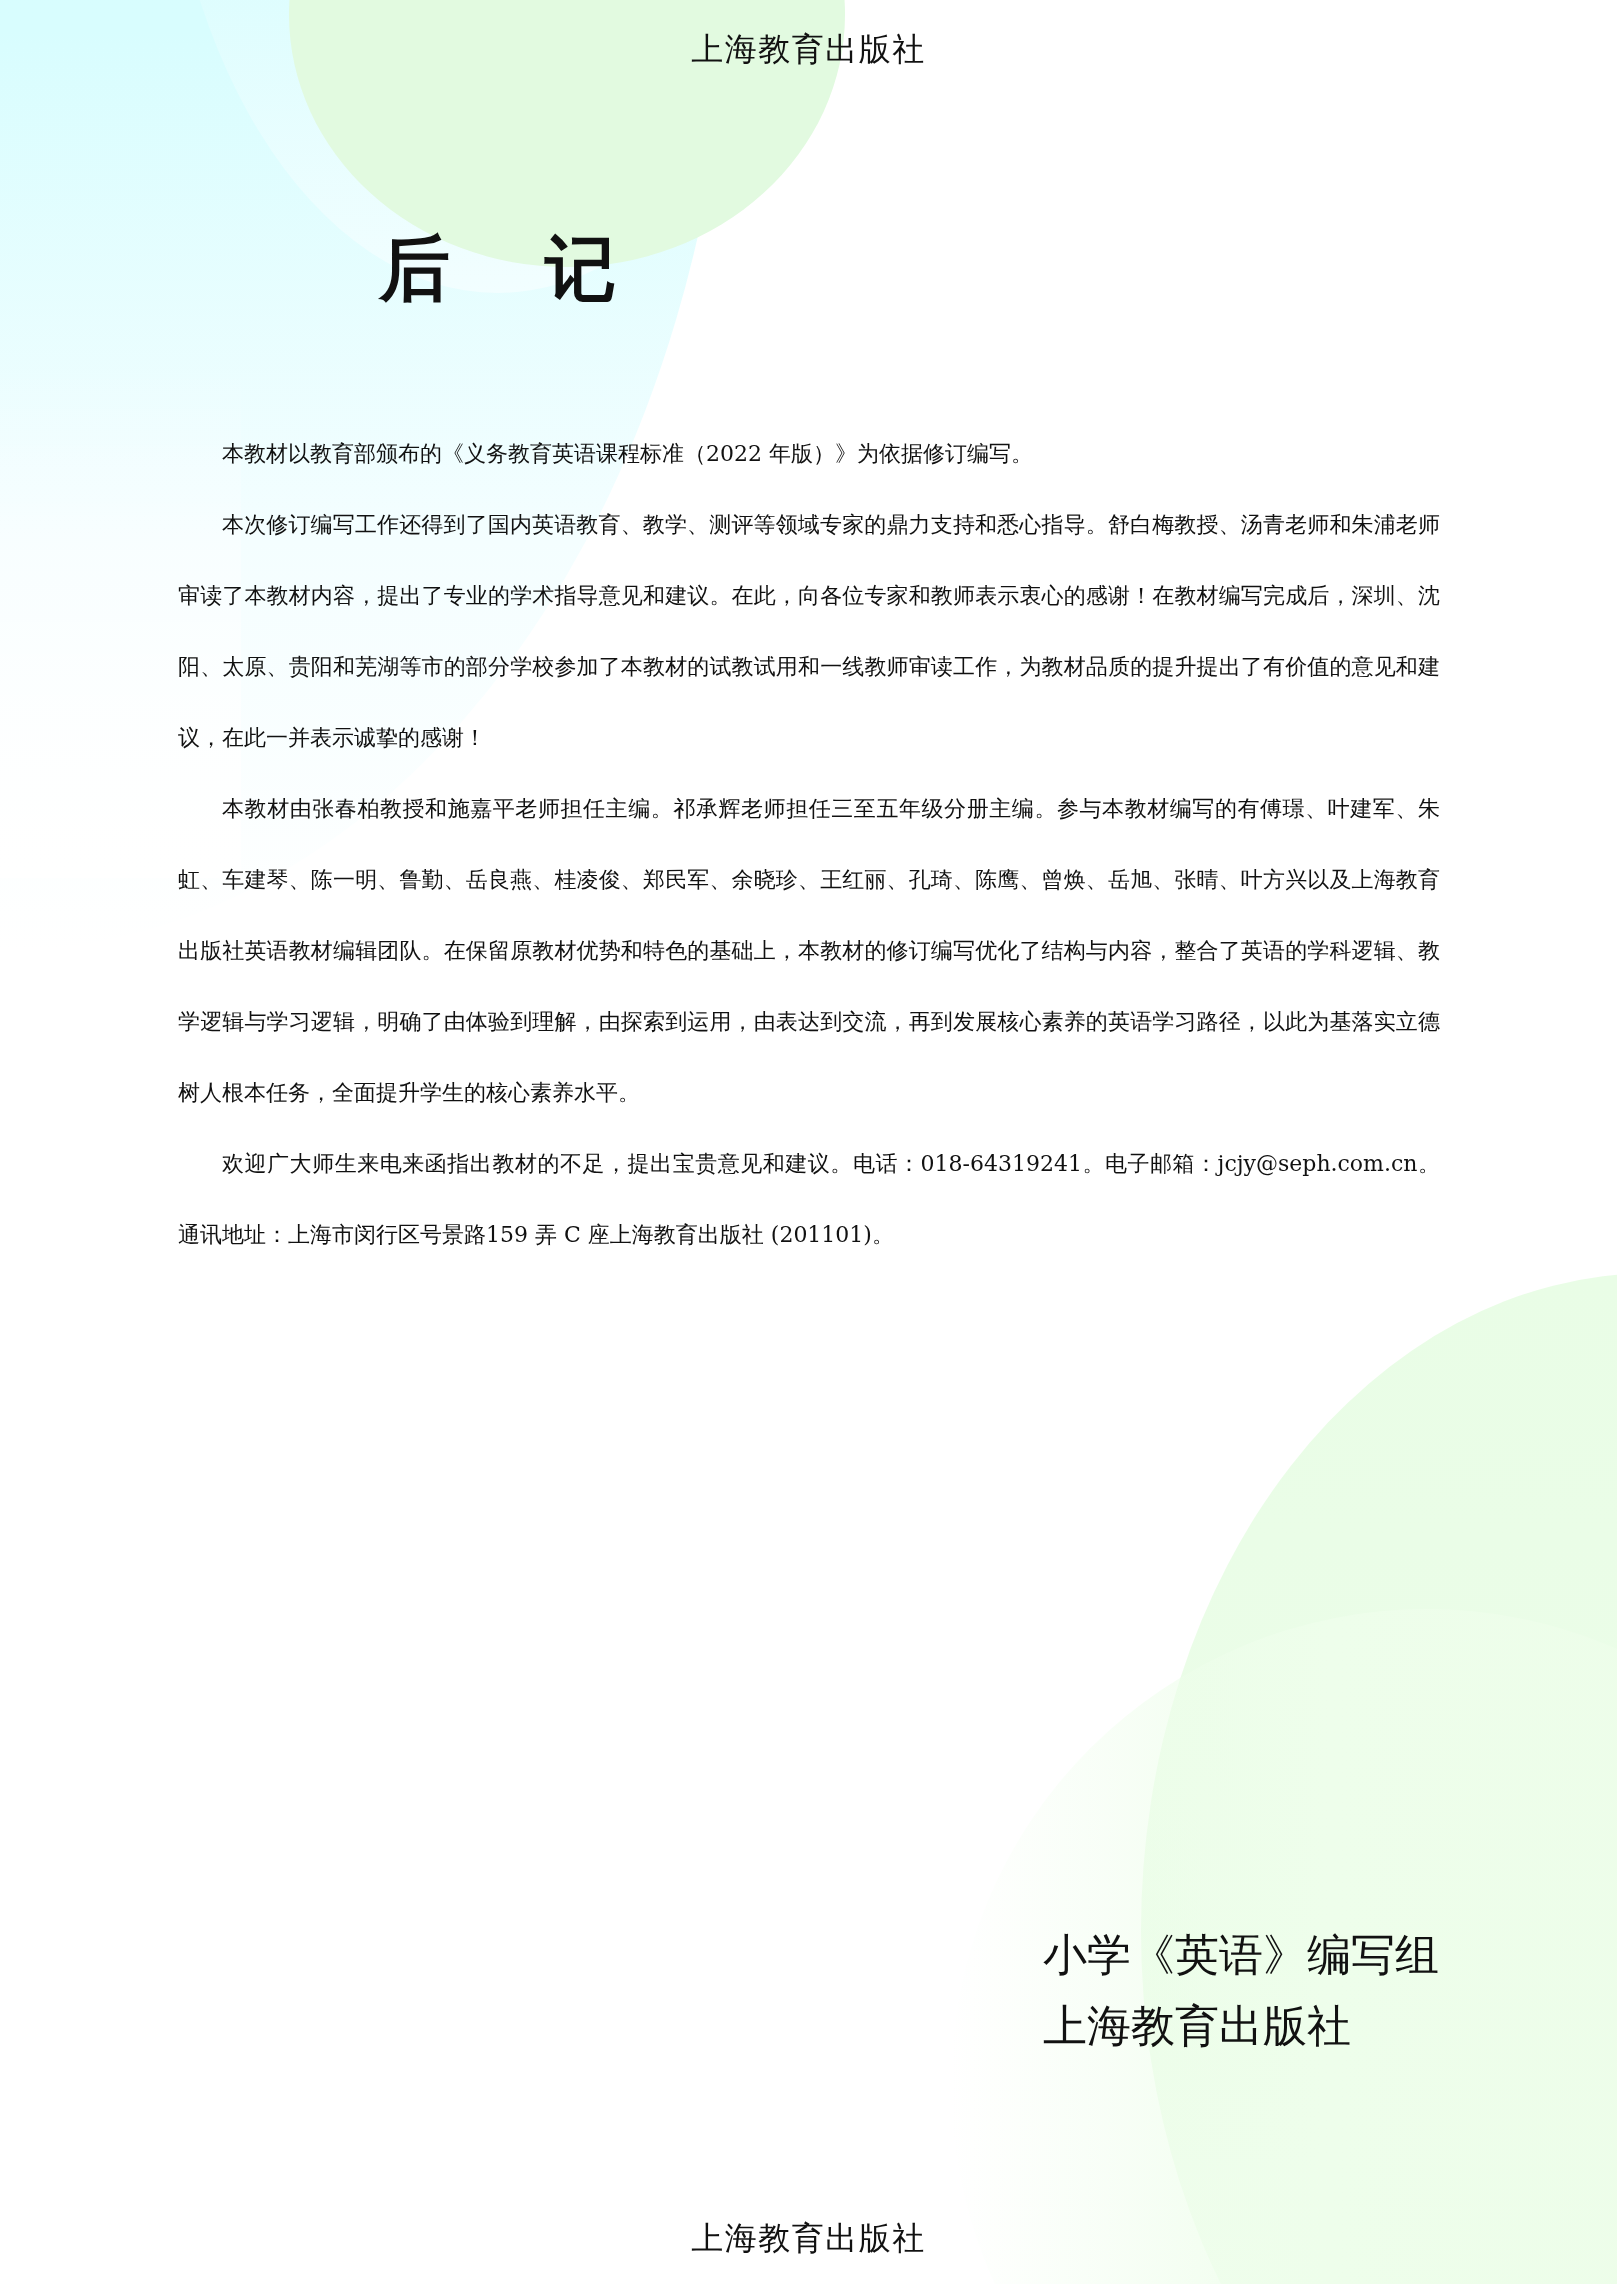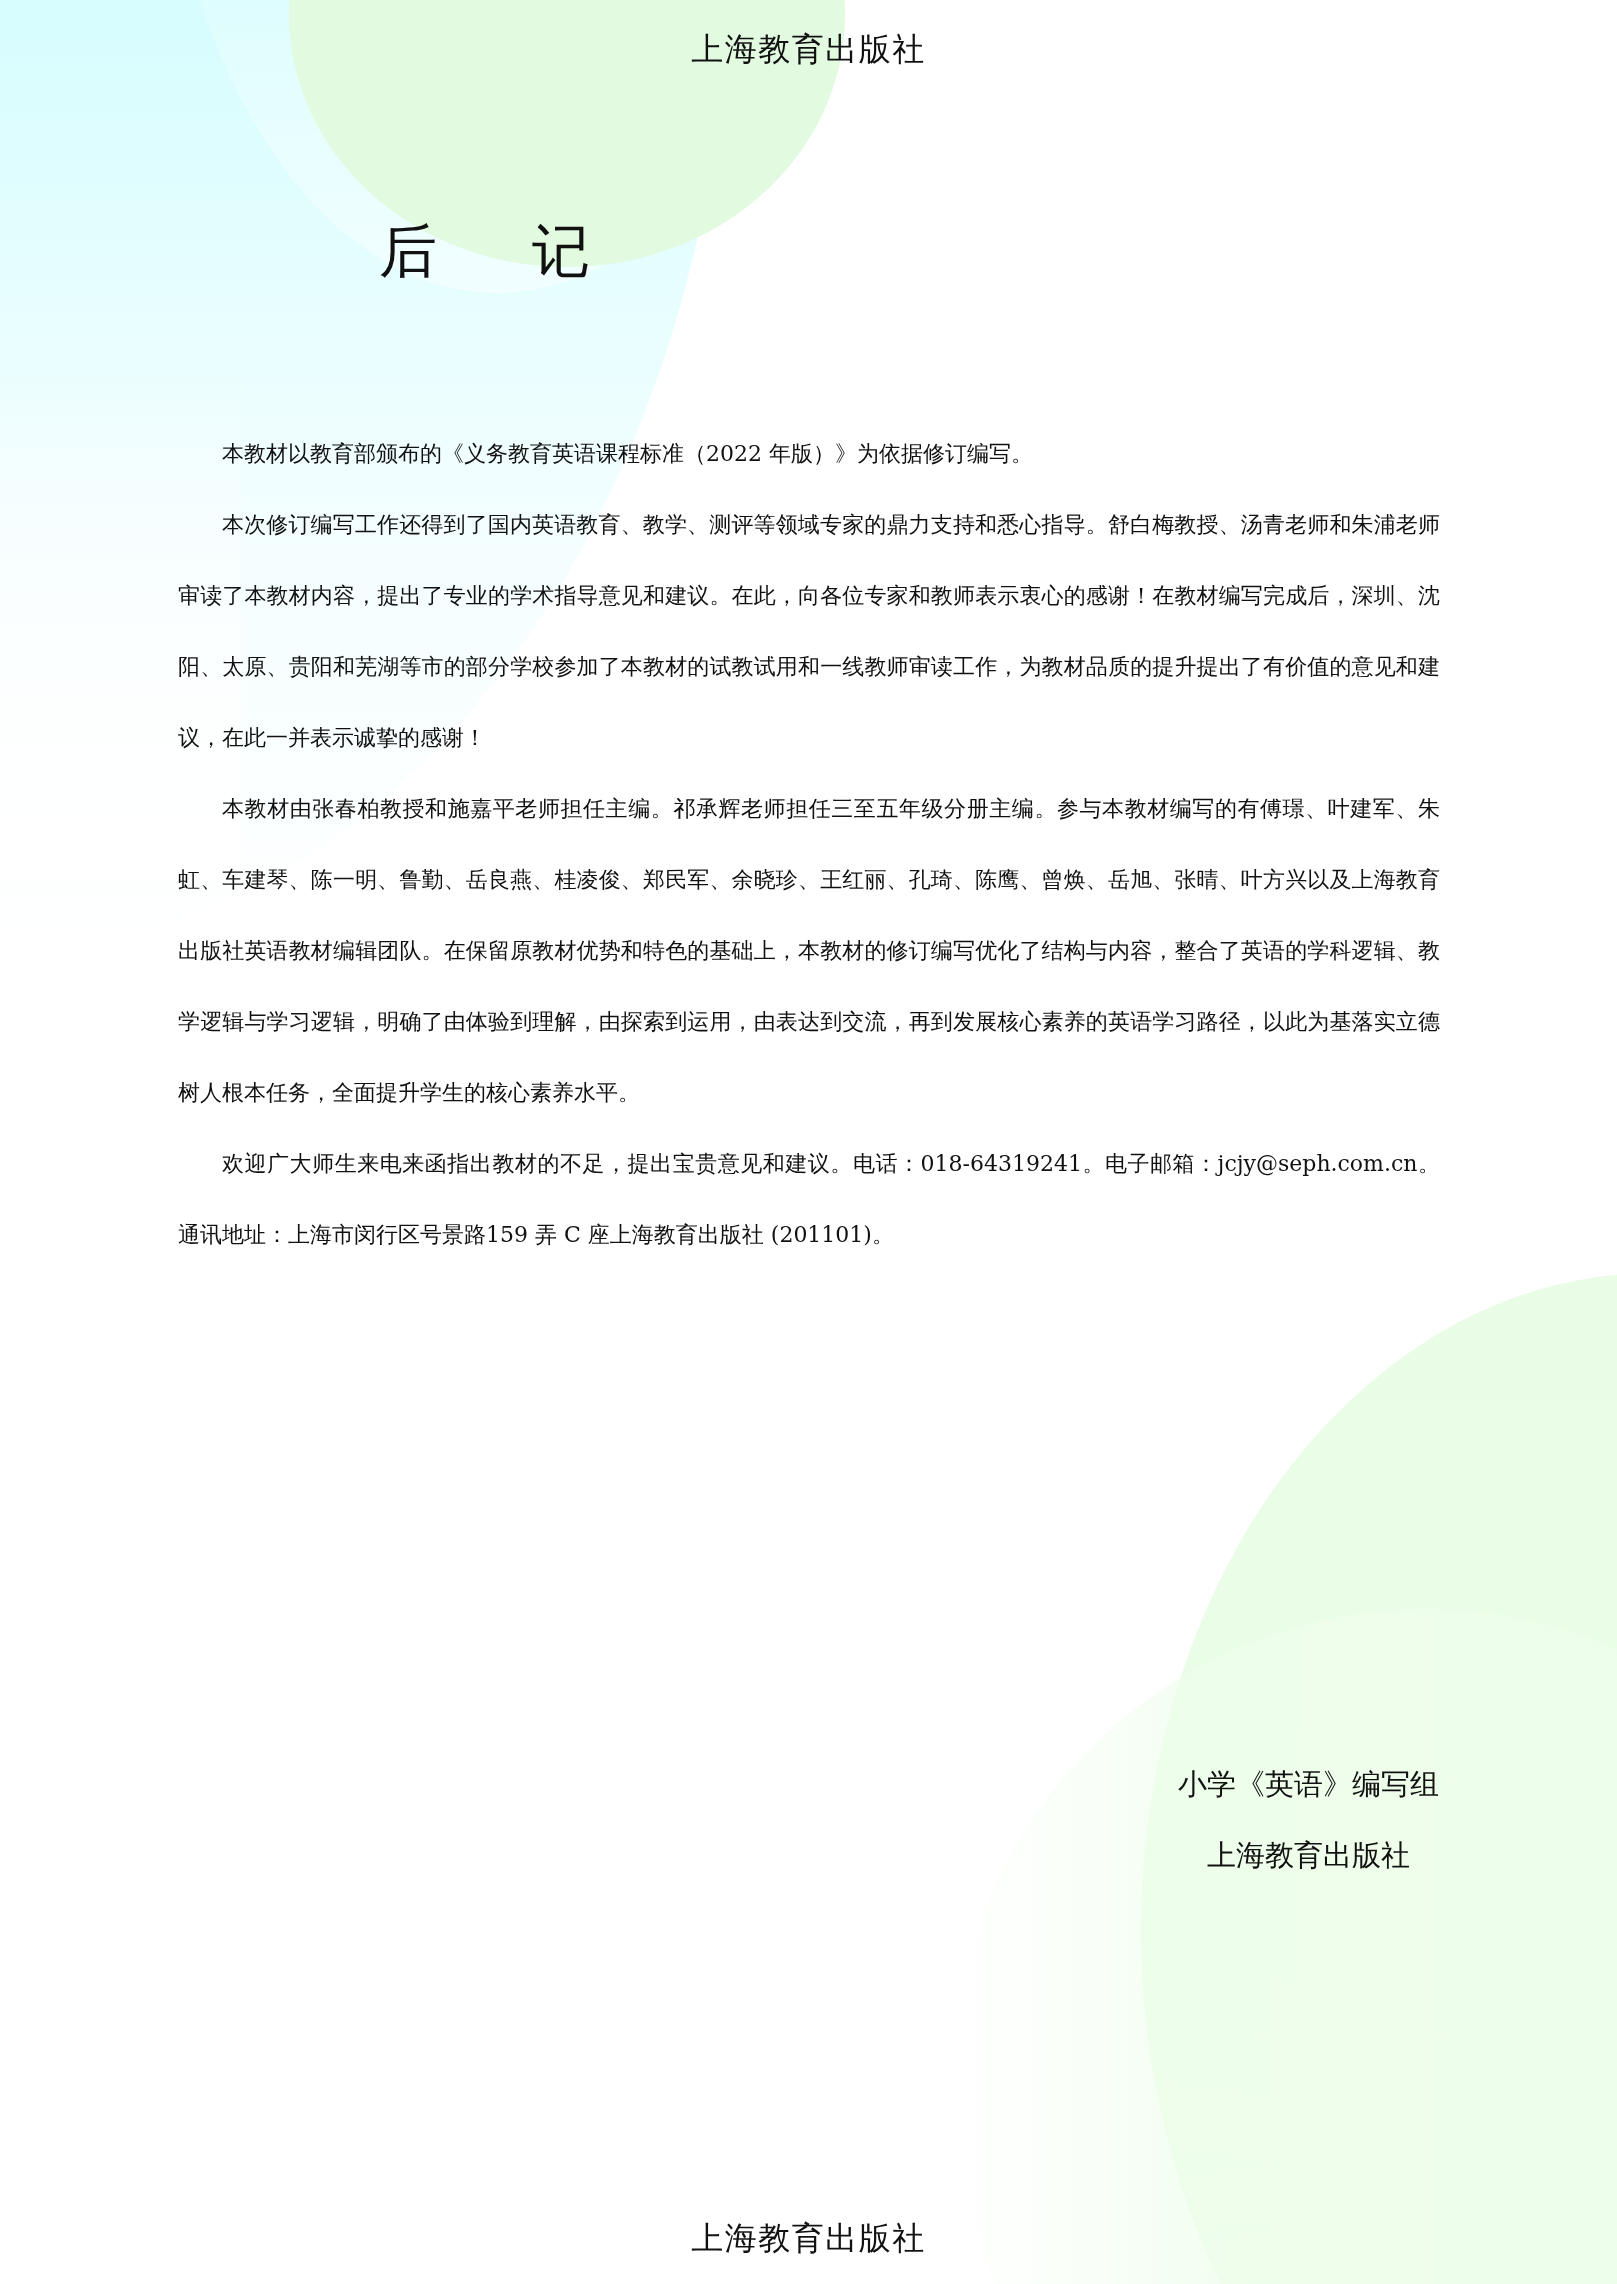--- a/index.html
+++ b/index.html
@@ -47,35 +47,35 @@
     border-radius: 50%;
     background: linear-gradient(90deg, rgba(240,255,237,0) 0%, #eefeeb 40%, #ecfde8 100%);
   }
 
   .header {
     position: absolute; top: 28px; left: 0; width: 1617px;
     text-align: center; font-size: 32px; letter-spacing: 1.5px;
   }
   .title {
     position: absolute; top: 174px; left: 379px;
-    font-size: 58px; font-weight: normal; letter-spacing: 0;
+    font-size: 71px; font-weight: bold; letter-spacing: 0;
     font-family: "DejaVu Serif", serif;
   }
   .title span { display: inline-block; }
   .title .gap { width: 95px; }
 
   .body {
     position: absolute; left: 178px; top: 418px; width: 1262px;
     font-size: 22px; line-height: 71px; text-align: justify;
   }
   .body p { margin: 0; text-indent: 2em; }
 
   .signature {
-    position: absolute; right: 178px; top: 1749px;
-    text-align: center; font-size: 29px; line-height: 71px;
+    position: absolute; right: 178px; top: 1919px;
+    text-align: left; font-size: 44px; line-height: 71px;
   }
   .footer {
     position: absolute; top: 2217px; left: 0; width: 1617px;
     text-align: center; font-size: 32px; letter-spacing: 1.5px;
   }
 </style>
 </head>
 <body>
 
 <div class="bg bg-cyan-left"></div>

